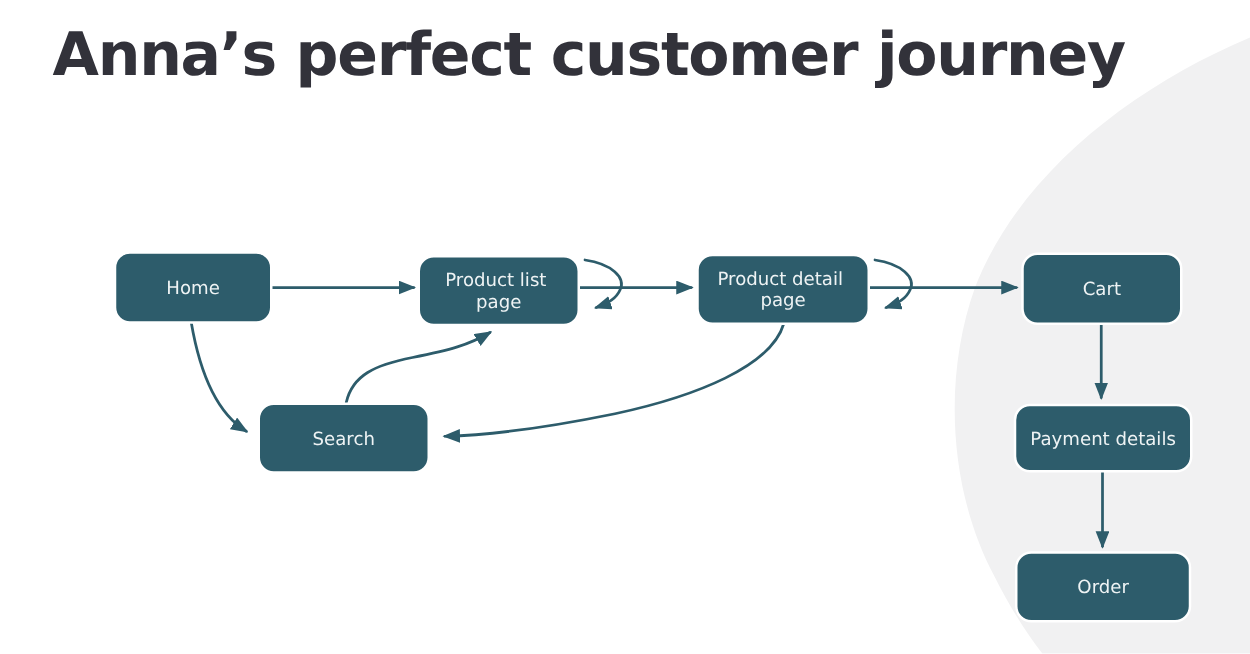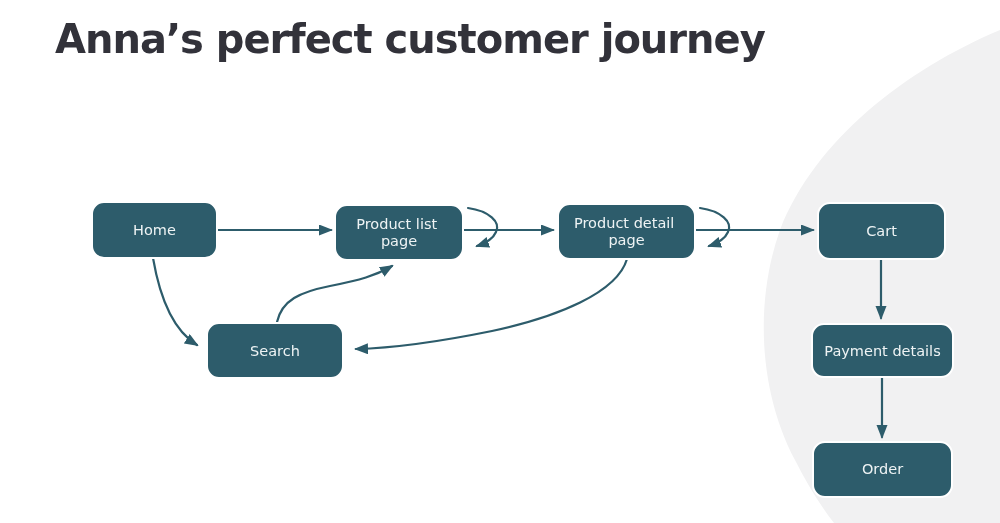--- a/index.html
+++ b/index.html
@@ -17,23 +17,23 @@
   }
   .stage svg {
     position: absolute;
     top: 0;
     left: 0;
     display: block;
   }
   h1.page-title {
     position: absolute;
     top: 16px;
-    left: 55px;
+    left: 42px;
     margin: 0;
-    font-size: 40px;
+    font-size: 48px;
     font-weight: bold;
     letter-spacing: -1px;
     color: #32323a;
     font-family: "DejaVu Sans", sans-serif;
   }
   .node-rect {
     fill: #2d5c6b;
     stroke: #ffffff;
     stroke-width: 2;
   }

